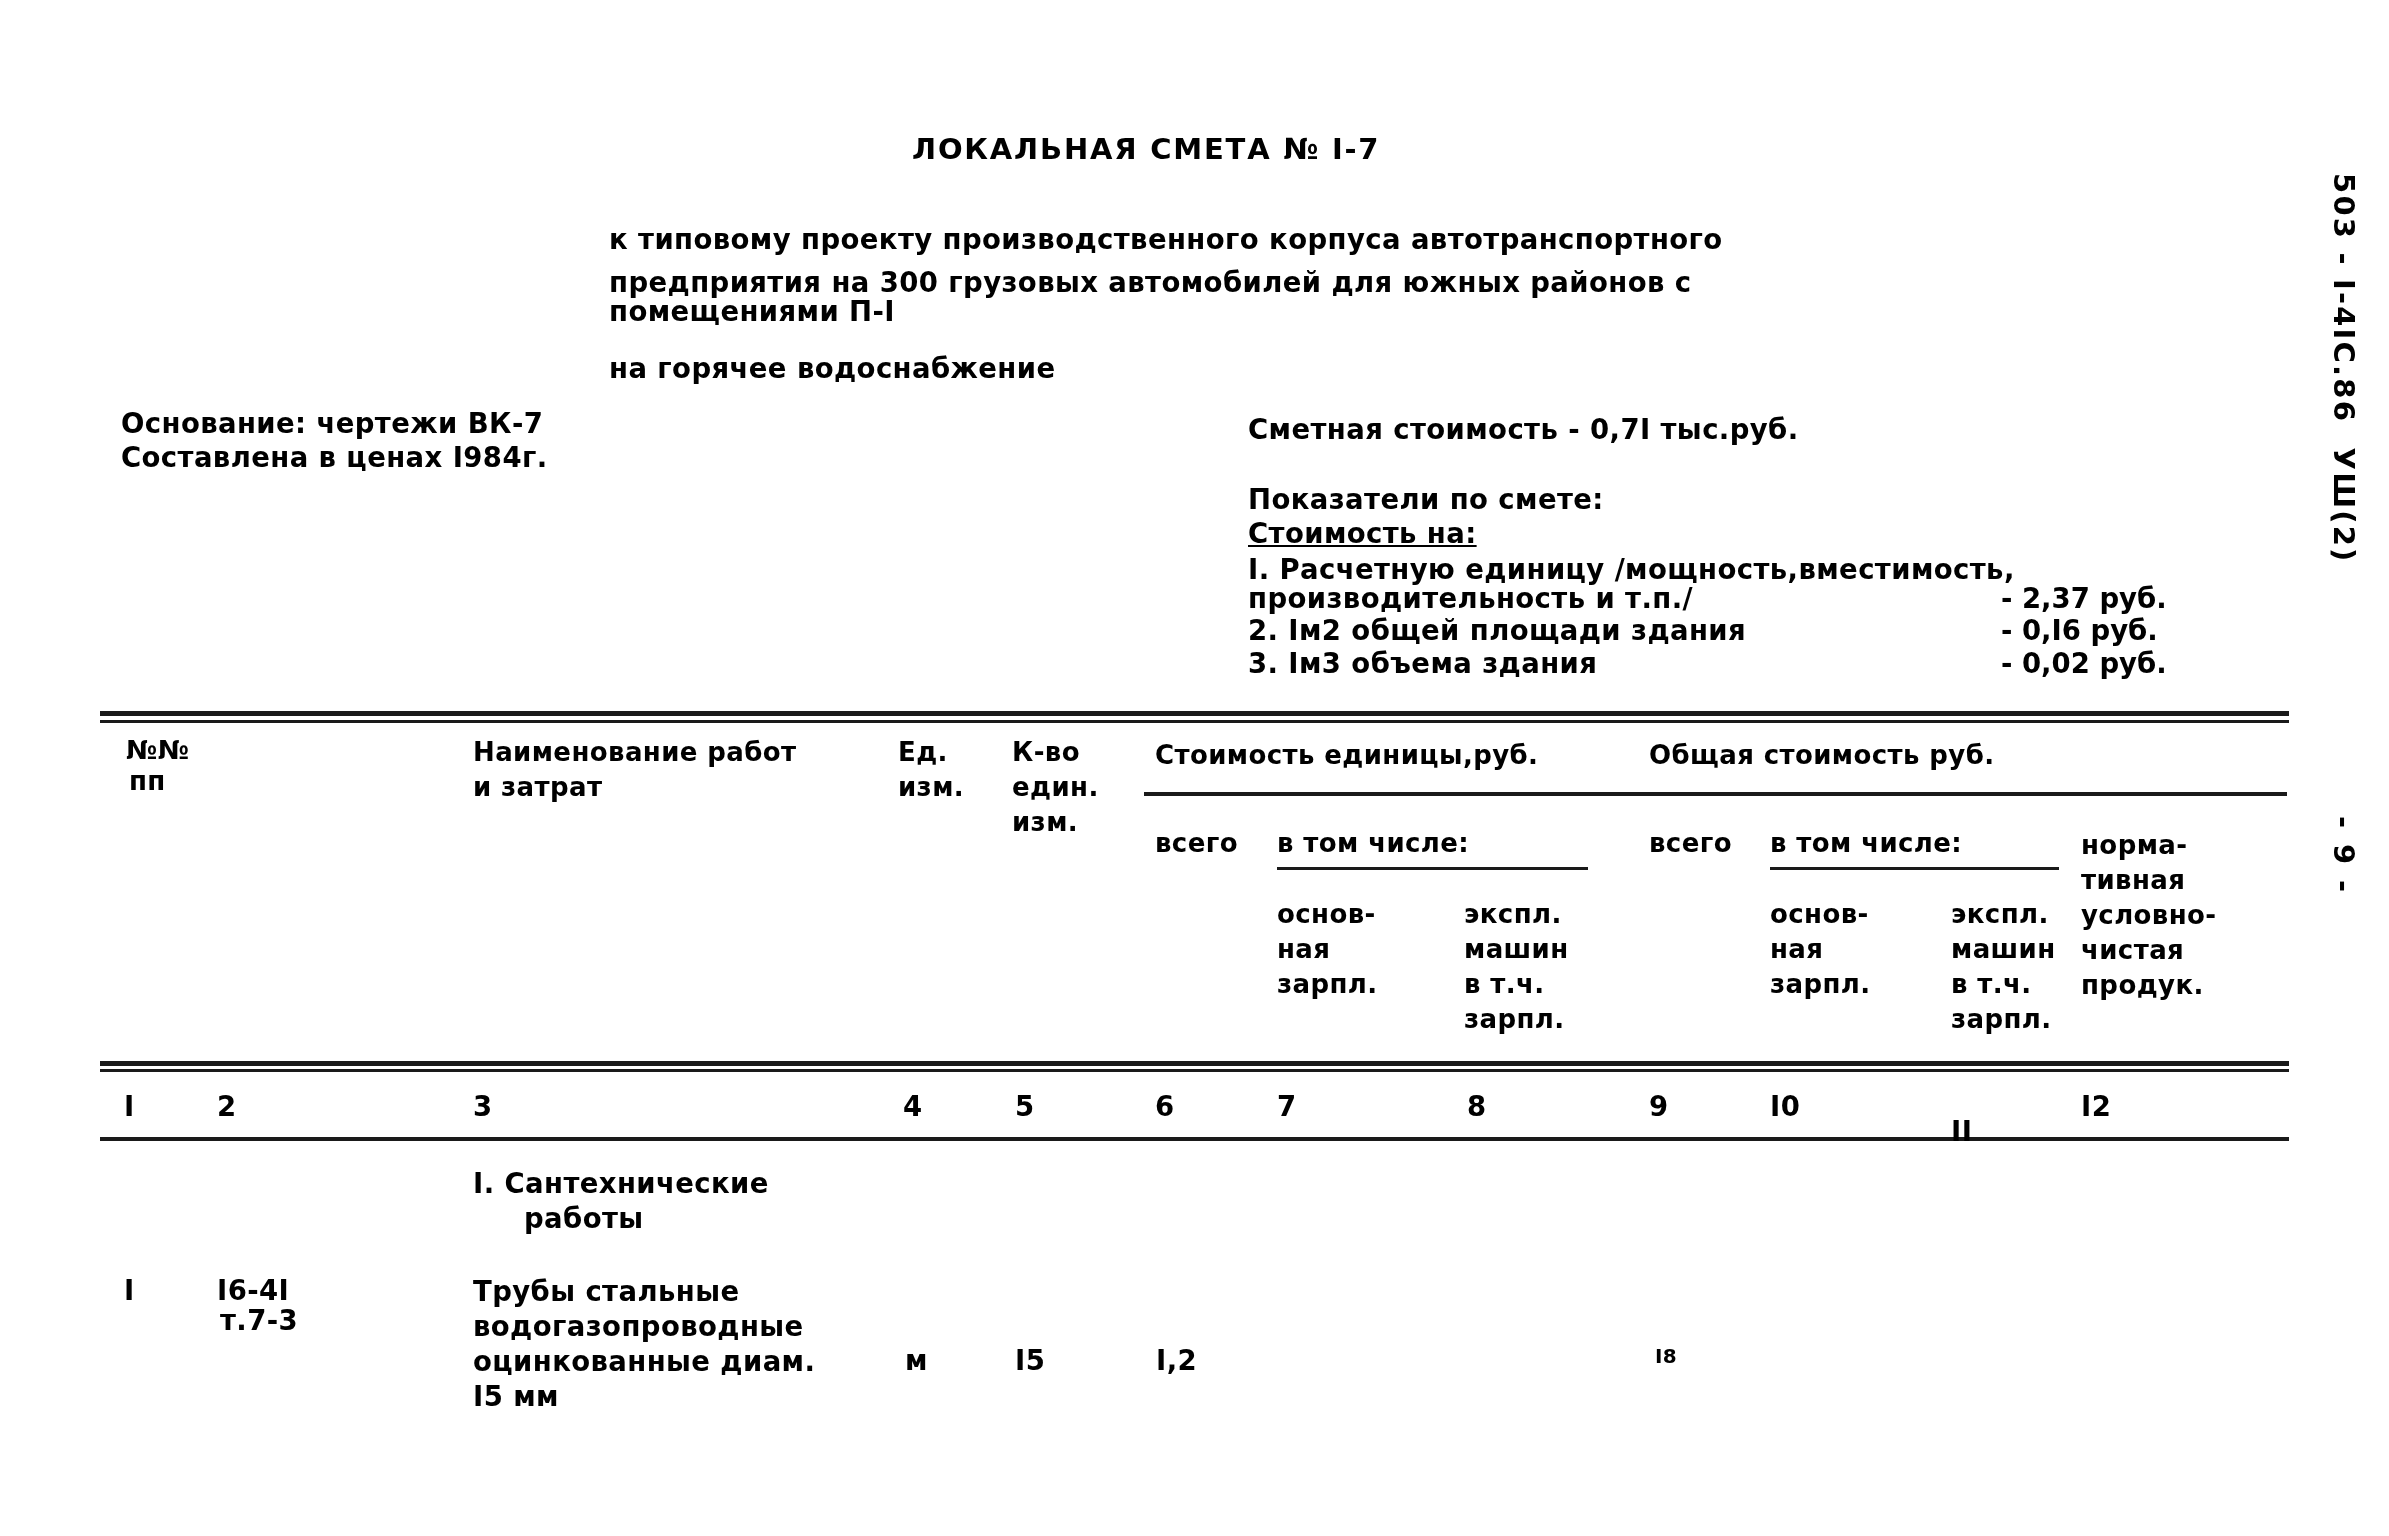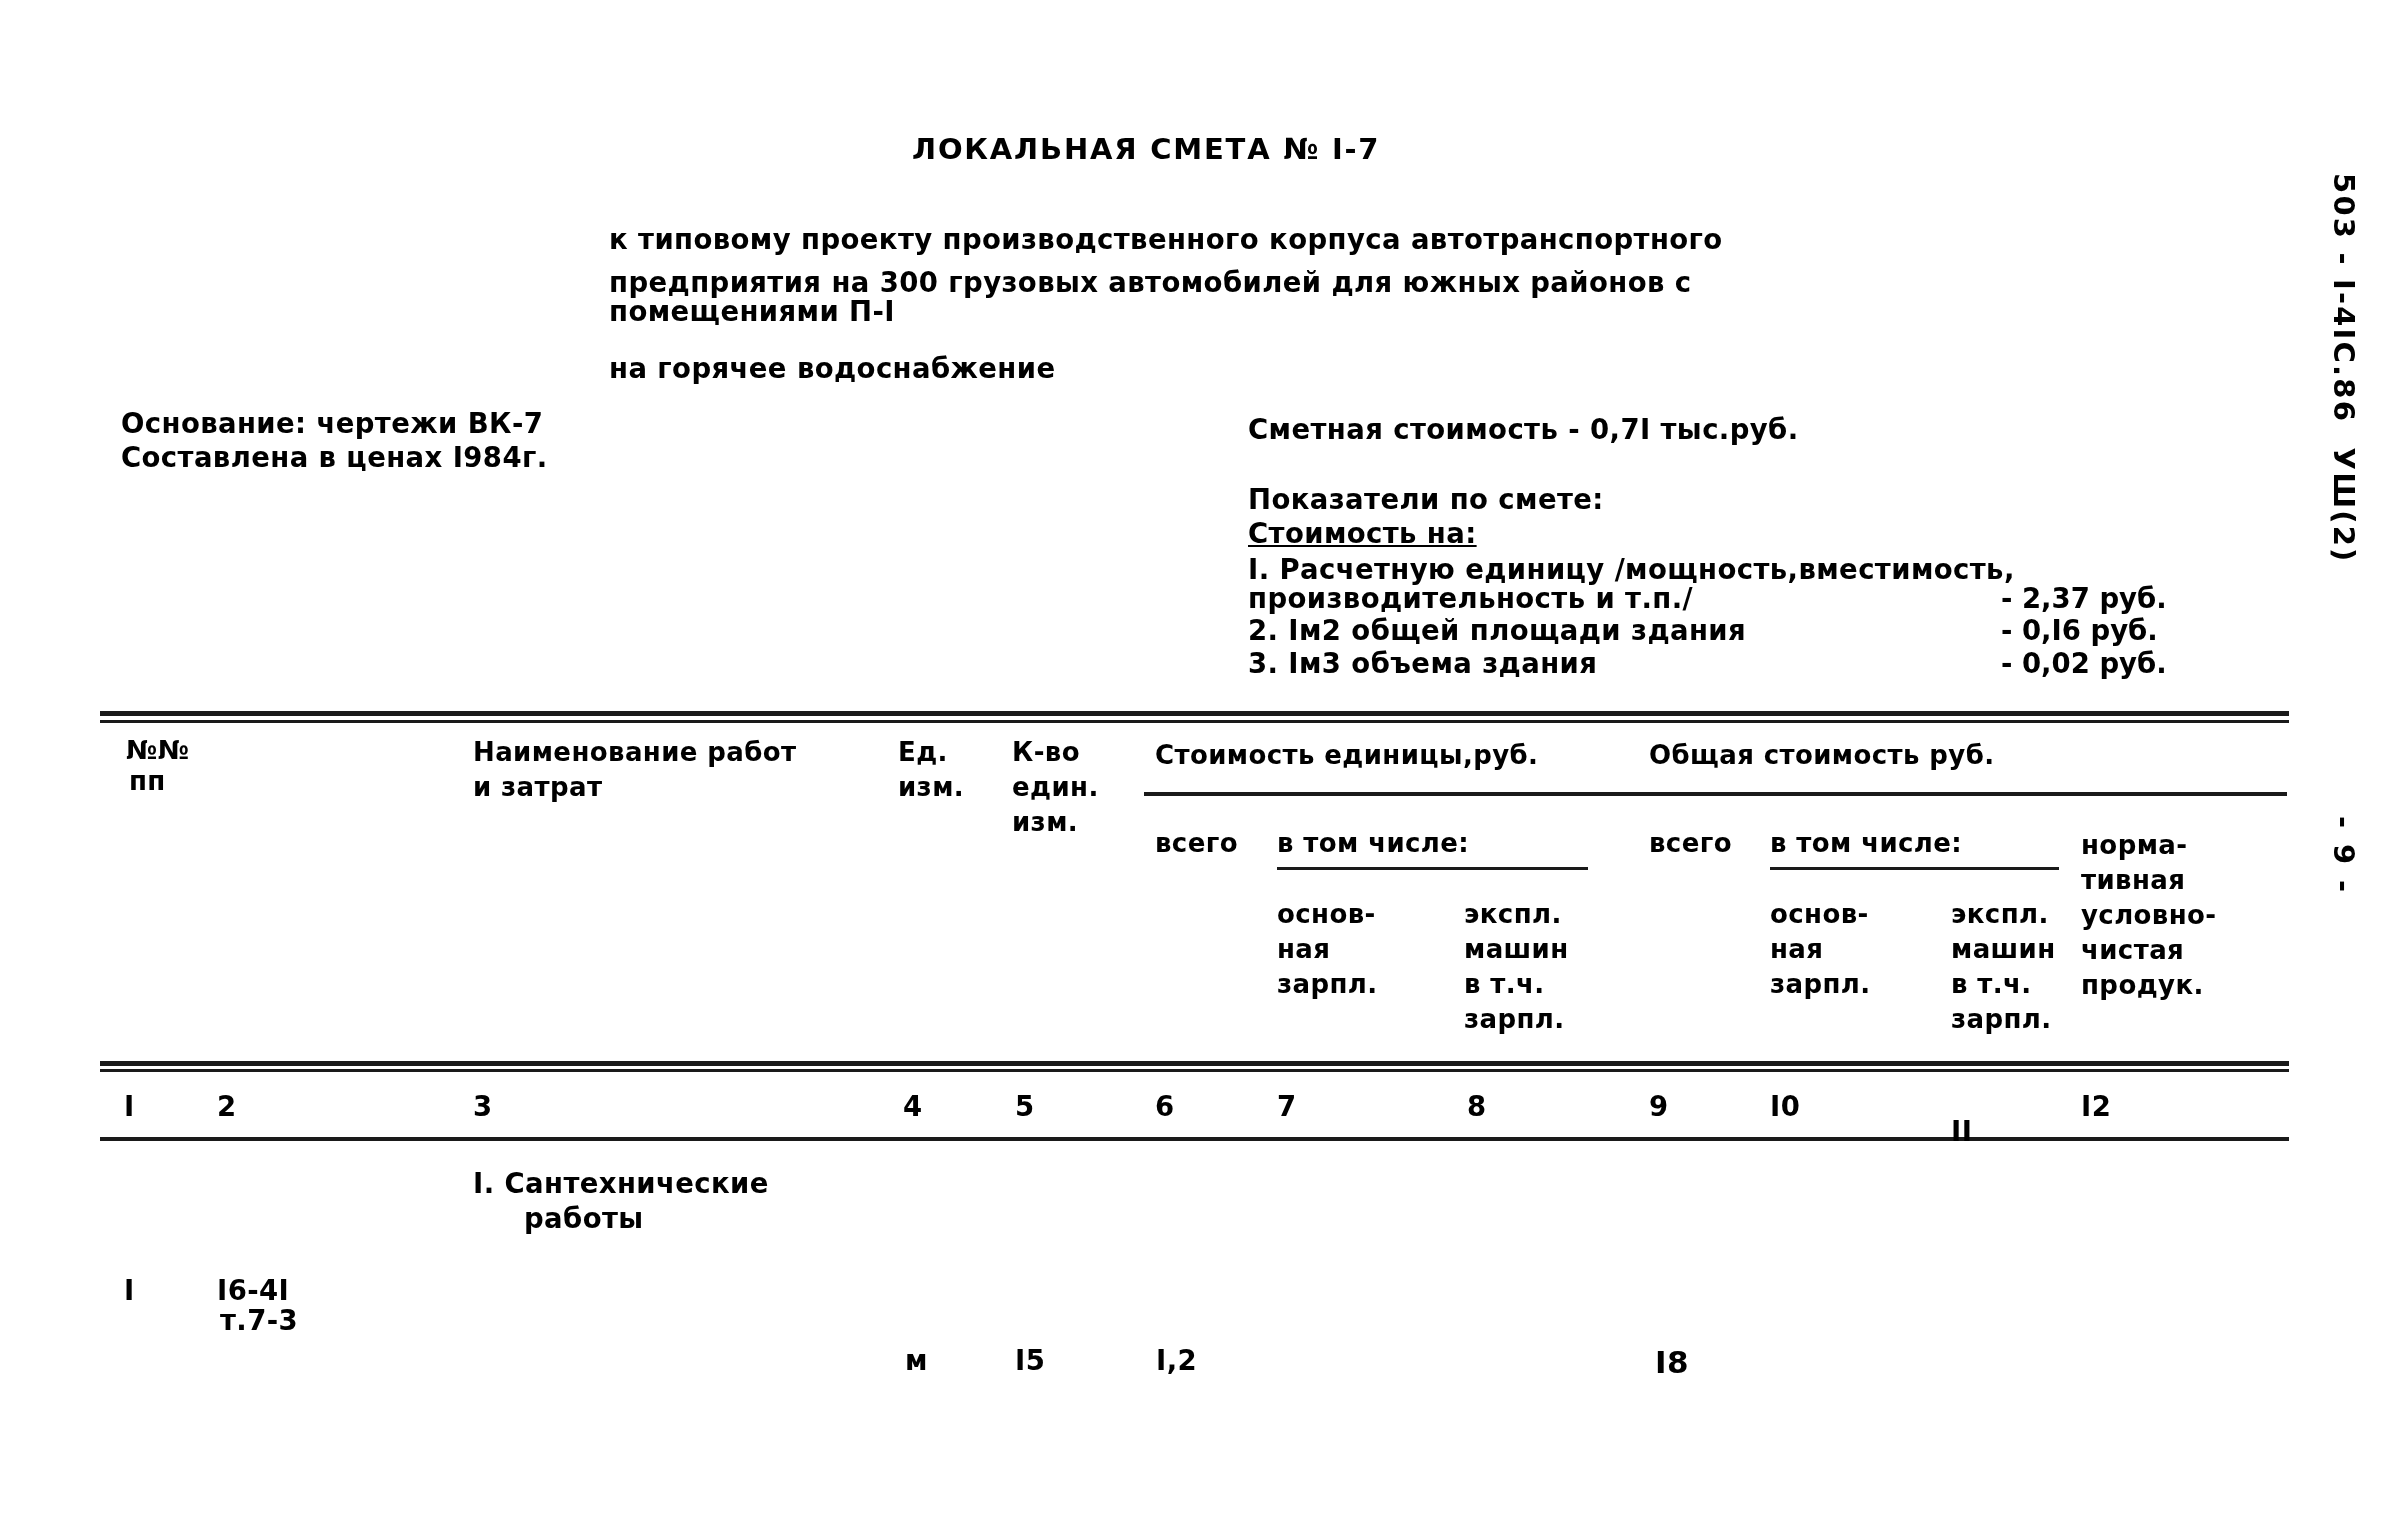--- a/index.html
+++ b/index.html
@@ -148,21 +148,21 @@
   #sec-1a { left: 473px; top: 1167px; font-size: 27.5px; }
   #sec-1b { left: 524px; top: 1202px; font-size: 27.5px; }
   
   #r1-c1 { left: 124px; top: 1274px; font-size: 27.5px; }
   #r1-c2a { left: 217px; top: 1274px; font-size: 27.5px; }
   #r1-c2b { left: 220px; top: 1304px; font-size: 27.5px; }
   #r1-c3 { left: 473px; top: 1274px; font-size: 27.5px; line-height: 35px; }
   #r1-c4 { left: 905px; top: 1344px; font-size: 27.5px; }
   #r1-c5 { left: 1015px; top: 1344px; font-size: 27.5px; }
   #r1-c6 { left: 1156px; top: 1344px; font-size: 27.5px; }
-  #r1-c9 { left: 1655px; top: 1344px; font-size: 31px; }
+  #r1-c9 { left: 1655px; top: 1344px; font-size: 20px; }
 </style>
 </head>
 <body>
 
 <div id="page">
 
   <div class="t" id="doc-title">ЛОКАЛЬНАЯ СМЕТА № I-7</div>
 
   <div class="t subtitle-line" id="sub-l1">к типовому проекту производственного корпуса автотранспортного</div>
   <div class="t subtitle-line" id="sub-l2">предприятия на 300 грузовых автомобилей для южных районов с</div>
@@ -247,19 +247,23 @@
   <div class="t colnum" id="cn10">I0</div>
   <div class="t colnum" id="cn11">II</div>
   <div class="t colnum" id="cn12">I2</div>
 
   <div class="t" id="sec-1a">I. Сантехнические</div>
   <div class="t" id="sec-1b">работы</div>
 
   <div class="t" id="r1-c1">I</div>
   <div class="t" id="r1-c2a">I6-4I</div>
   <div class="t" id="r1-c2b">т.7-3</div>
+  <div class="t" id="r1-c3">Трубы стальные
+водогазопроводные
+оцинкованные диам.
+I5 мм</div>
   <div class="t" id="r1-c4">м</div>
   <div class="t" id="r1-c5">I5</div>
   <div class="t" id="r1-c6">I,2</div>
   <div class="t" id="r1-c9">I8</div>
 
 </div>
 
 
 </body></html>

